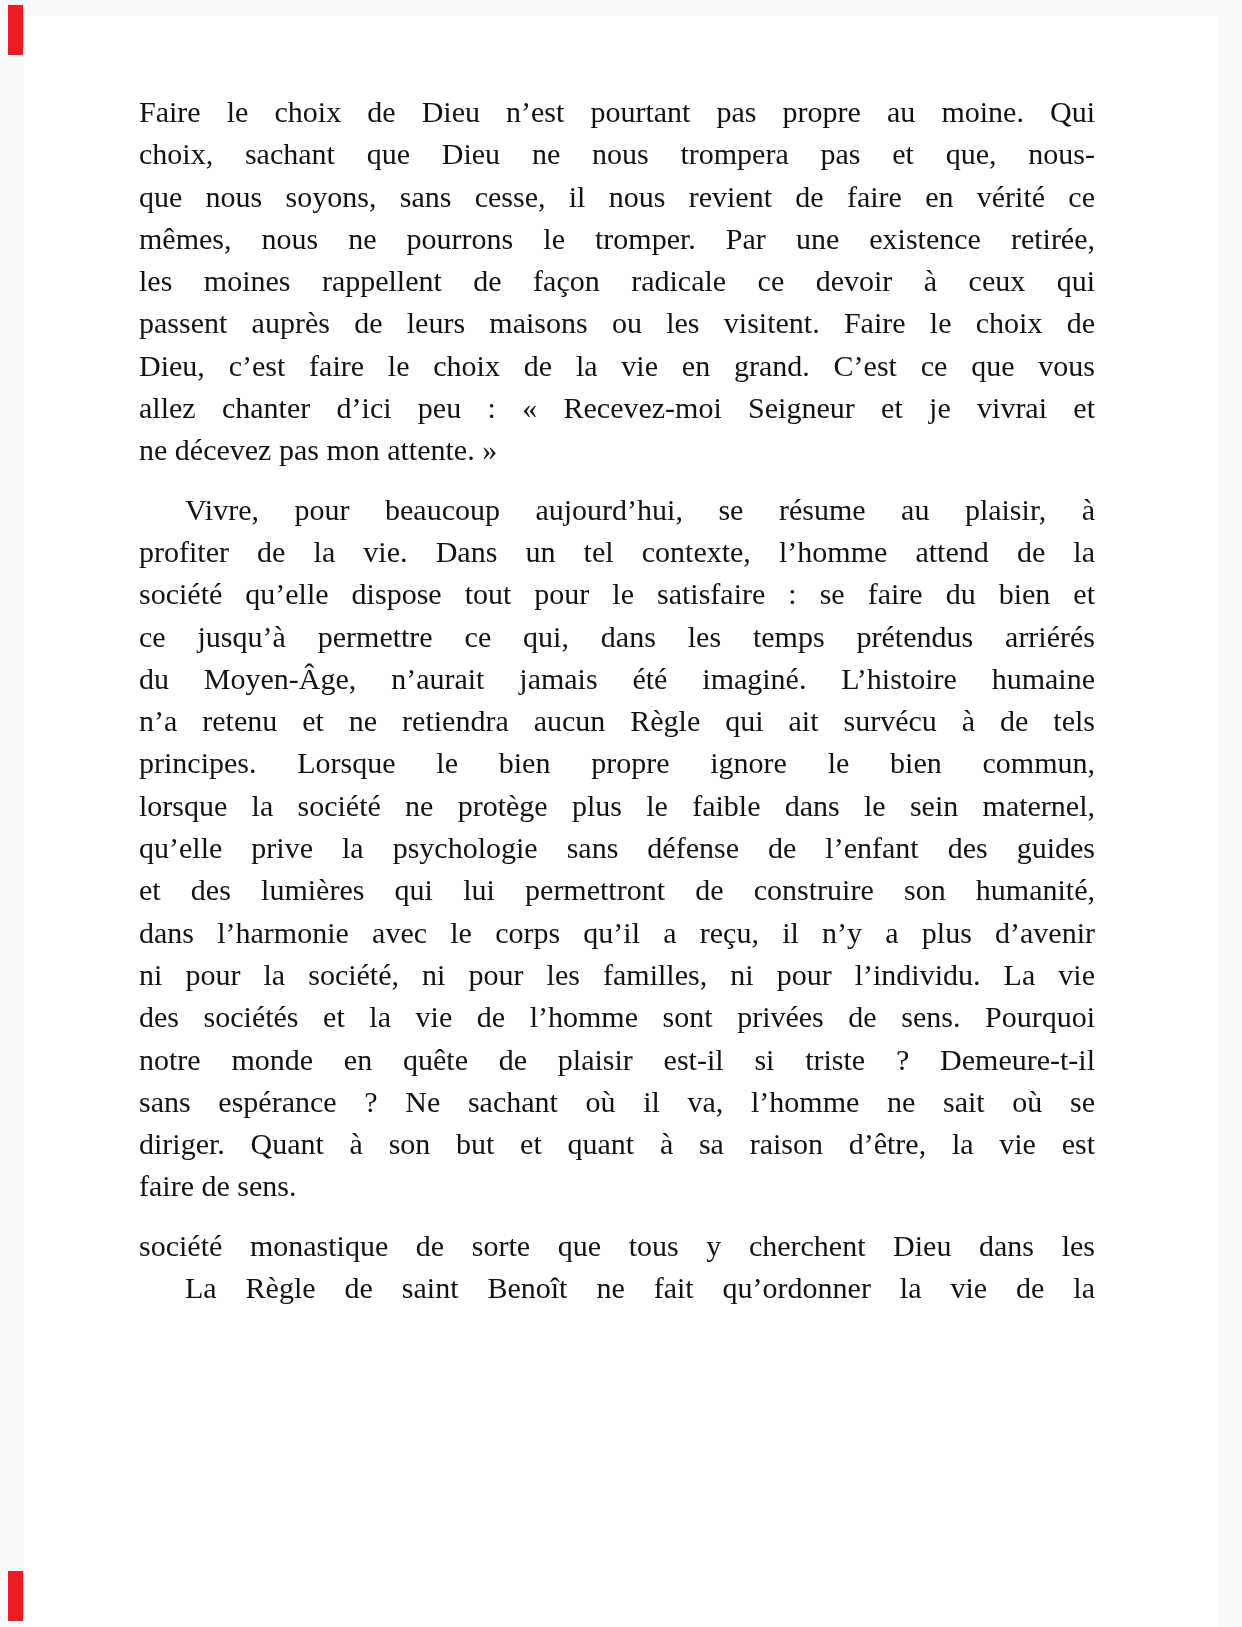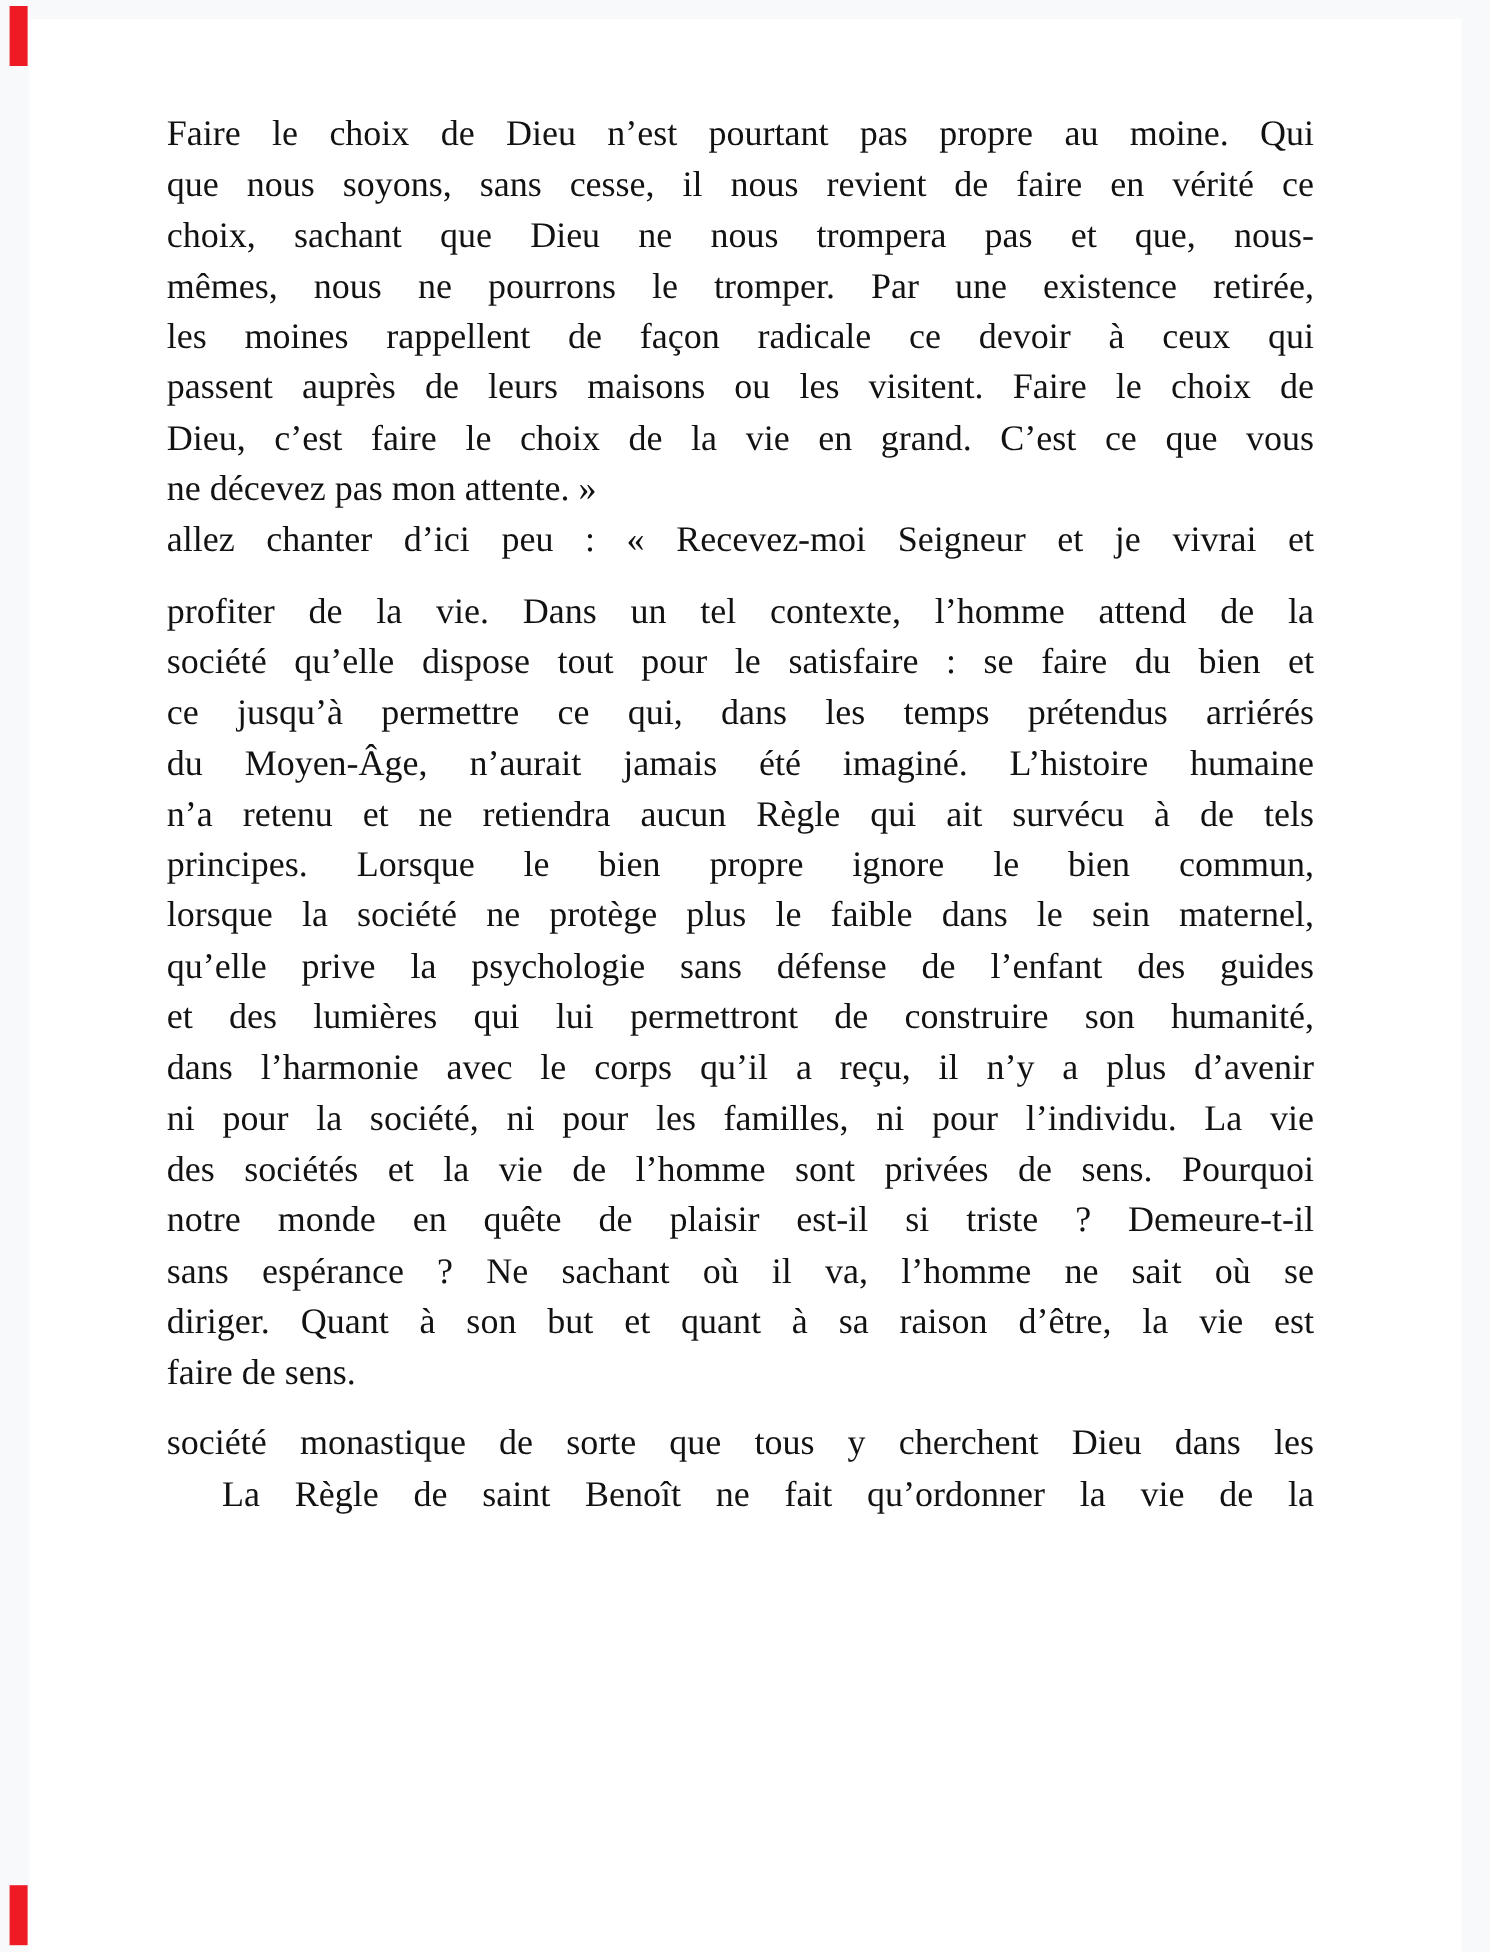--- a/index.html
+++ b/index.html
@@ -52,30 +52,31 @@
   .marker.top { top: 5px; }
   .marker.bottom { top: 1571px; }
 </style>
 </head>
 <body>
 
 <div class="sheet">
   <div id="content">
       <div class="paragraph">
         <div class="line">Faire le choix de Dieu n’est pourtant pas propre au moine. Qui</div>
+        <div class="line">choix, sachant que Dieu ne nous trompera pas et que, nous-</div>
         <div class="line">que nous soyons, sans cesse, il nous revient de faire en vérité ce</div>
-        <div class="line">choix, sachant que Dieu ne nous trompera pas et que, nous-</div>
         <div class="line">mêmes, nous ne pourrons le tromper. Par une existence retirée,</div>
         <div class="line">les moines rappellent de façon radicale ce devoir à ceux qui</div>
         <div class="line">passent auprès de leurs maisons ou les visitent. Faire le choix de</div>
         <div class="line">Dieu, c’est faire le choix de la vie en grand. C’est ce que vous</div>
+        <div class="line">allez chanter d’ici peu : « Recevez-moi Seigneur et je vivrai et</div>
         <div class="line endline">ne décevez pas mon attente. »</div>
-        <div class="line">allez chanter d’ici peu : « Recevez-moi Seigneur et je vivrai et</div>
       </div>
       <div class="paragraph">
+        <div class="line indent">Vivre, pour beaucoup aujourd’hui, se résume au plaisir, à</div>
         <div class="line">profiter de la vie. Dans un tel contexte, l’homme attend de la</div>
         <div class="line">société qu’elle dispose tout pour le satisfaire : se faire du bien et</div>
         <div class="line">ce jusqu’à permettre ce qui, dans les temps prétendus arriérés</div>
         <div class="line">du Moyen-Âge, n’aurait jamais été imaginé. L’histoire humaine</div>
         <div class="line">n’a retenu et ne retiendra aucun Règle qui ait survécu à de tels</div>
         <div class="line">principes. Lorsque le bien propre ignore le bien commun,</div>
         <div class="line">lorsque la société ne protège plus le faible dans le sein maternel,</div>
         <div class="line">qu’elle prive la psychologie sans défense de l’enfant des guides</div>
         <div class="line">et des lumières qui lui permettront de construire son humanité,</div>
         <div class="line">dans l’harmonie avec le corps qu’il a reçu, il n’y a plus d’avenir</div>

